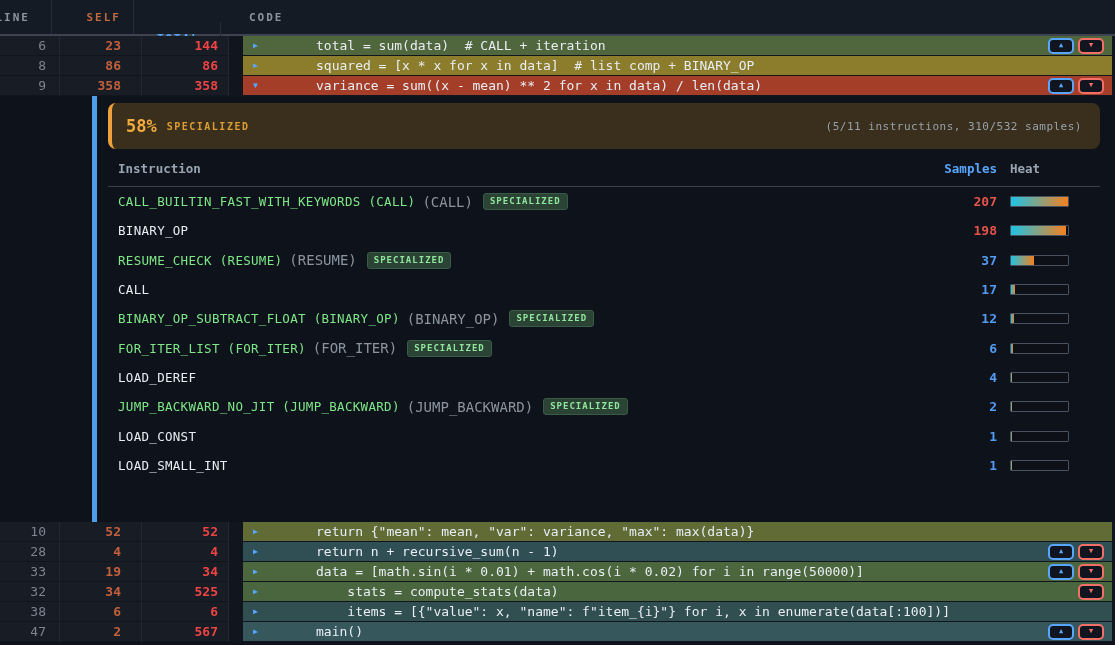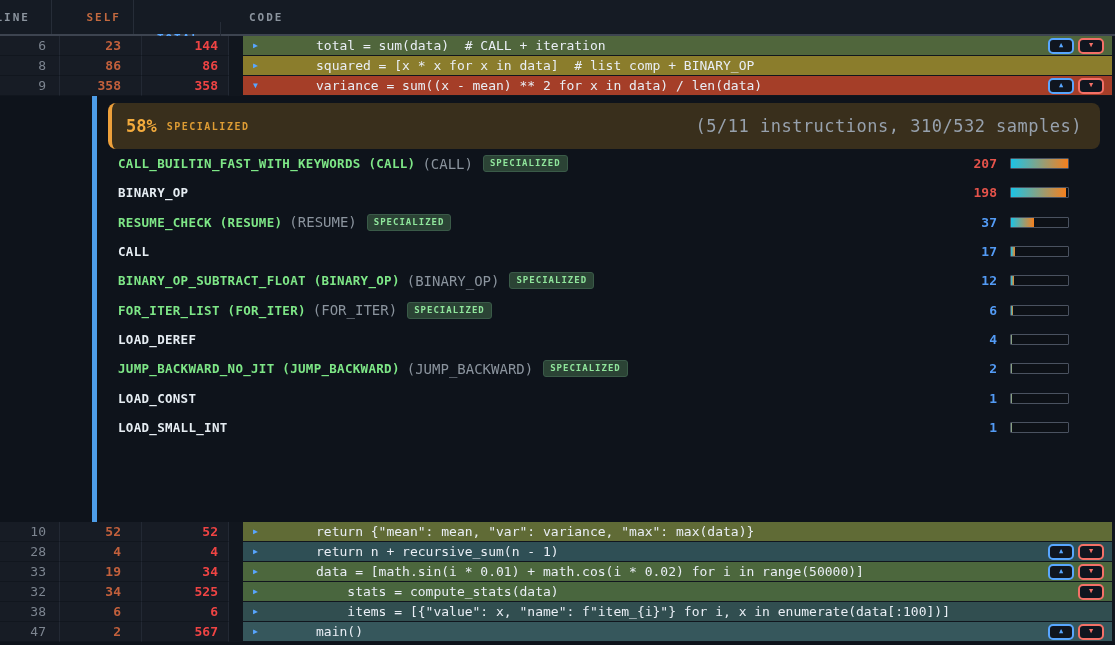--- a/index.html
+++ b/index.html
@@ -58,31 +58,31 @@
   .summary {
     margin-top: 7px; height: 46px;
     background: #392f1c;
     border-left: 4px solid #eda03b;
     border-radius: 8px;
     display: flex; align-items: center;
     padding: 0 18px 0 14px;
   }
   .pct { font-size: 17px; font-weight: bold; color: #f3ab3d; }
   .pctlabel { font-size: 10px; letter-spacing: 1.5px; color: #dd9c34; margin-left: 10px; font-weight: bold; }
-  .sumright { margin-left: auto; font-size: 17px; color: #97a1ad; letter-spacing: .5px; }
+  .sumright { margin-left: auto; font-size: 11px; color: #97a1ad; letter-spacing: .5px; }
 
   .ithead { display: flex; align-items: center; height: 36px; margin-top: 2px; border-bottom: 1px solid #3a424d; }
   .ith { font-size: 12.5px; font-weight: bold; color: #9aa4b0; }
   .ith.i-instr   { flex: 1; padding-left: 10px; }
   .ith.i-samples { width: 120px; text-align: right; color: #58a6ff; }
   .ith.i-heat    { width: 103px; padding-left: 13px; }
 
   .irow { display: flex; align-items: center; height: 29.3px; }
   .iname { flex: 1; padding-left: 10px; display: flex; align-items: center; white-space: nowrap; }
-  .opname { font-size: 12.5px; font-weight: bold; color: #e6edf3; letter-spacing: .3px; }
+  .opname { font-size: 12.5px; font-weight: normal; color: #e6edf3; letter-spacing: .3px; }
   .opname.spec { color: #7ee787; }
   .igeneric { font-size: 14px; color: #8b949e; margin-left: 7px; }
   .igeneric:empty { display: none; }
   .ibadge {
     font-size: 9px; font-weight: bold; letter-spacing: 1px;
     color: #90e69c; background: #2b4335; border: 1px solid #3a5a48;
     border-radius: 3px; padding: 2px 6px 3px; margin-left: 10px;
   }
   .isamples { width: 120px; text-align: right; font-size: 13px; font-weight: bold; color: #539bf5; }
   .isamples.hot { color: #e5534b; }
@@ -153,20 +153,25 @@
 </div>
 
   <div class="panelwrap">
     <div class="vline"></div>
     <div class="panel">
       <div class="summary">
         <span class="pct">58%</span>
         <span class="pctlabel">SPECIALIZED</span>
         <span class="sumright">(5/11 instructions, 310/532 samples)</span>
       </div>
+      <div class="ithead">
+        <div class="ith i-instr">Instruction</div>
+        <div class="ith i-samples">Samples</div>
+        <div class="ith i-heat">Heat</div>
+      </div>
       <div id="instr-rows">
   <div class="irow">
     <div class="iname">
       <span class="opname spec">CALL_BUILTIN_FAST_WITH_KEYWORDS (CALL)</span>
       <span class="igeneric">(CALL)</span>
       <span class="ibadge">SPECIALIZED</span>
     </div>
     <div class="isamples hot">207</div>
     <div class="iheat">
       <div class="hbar">

